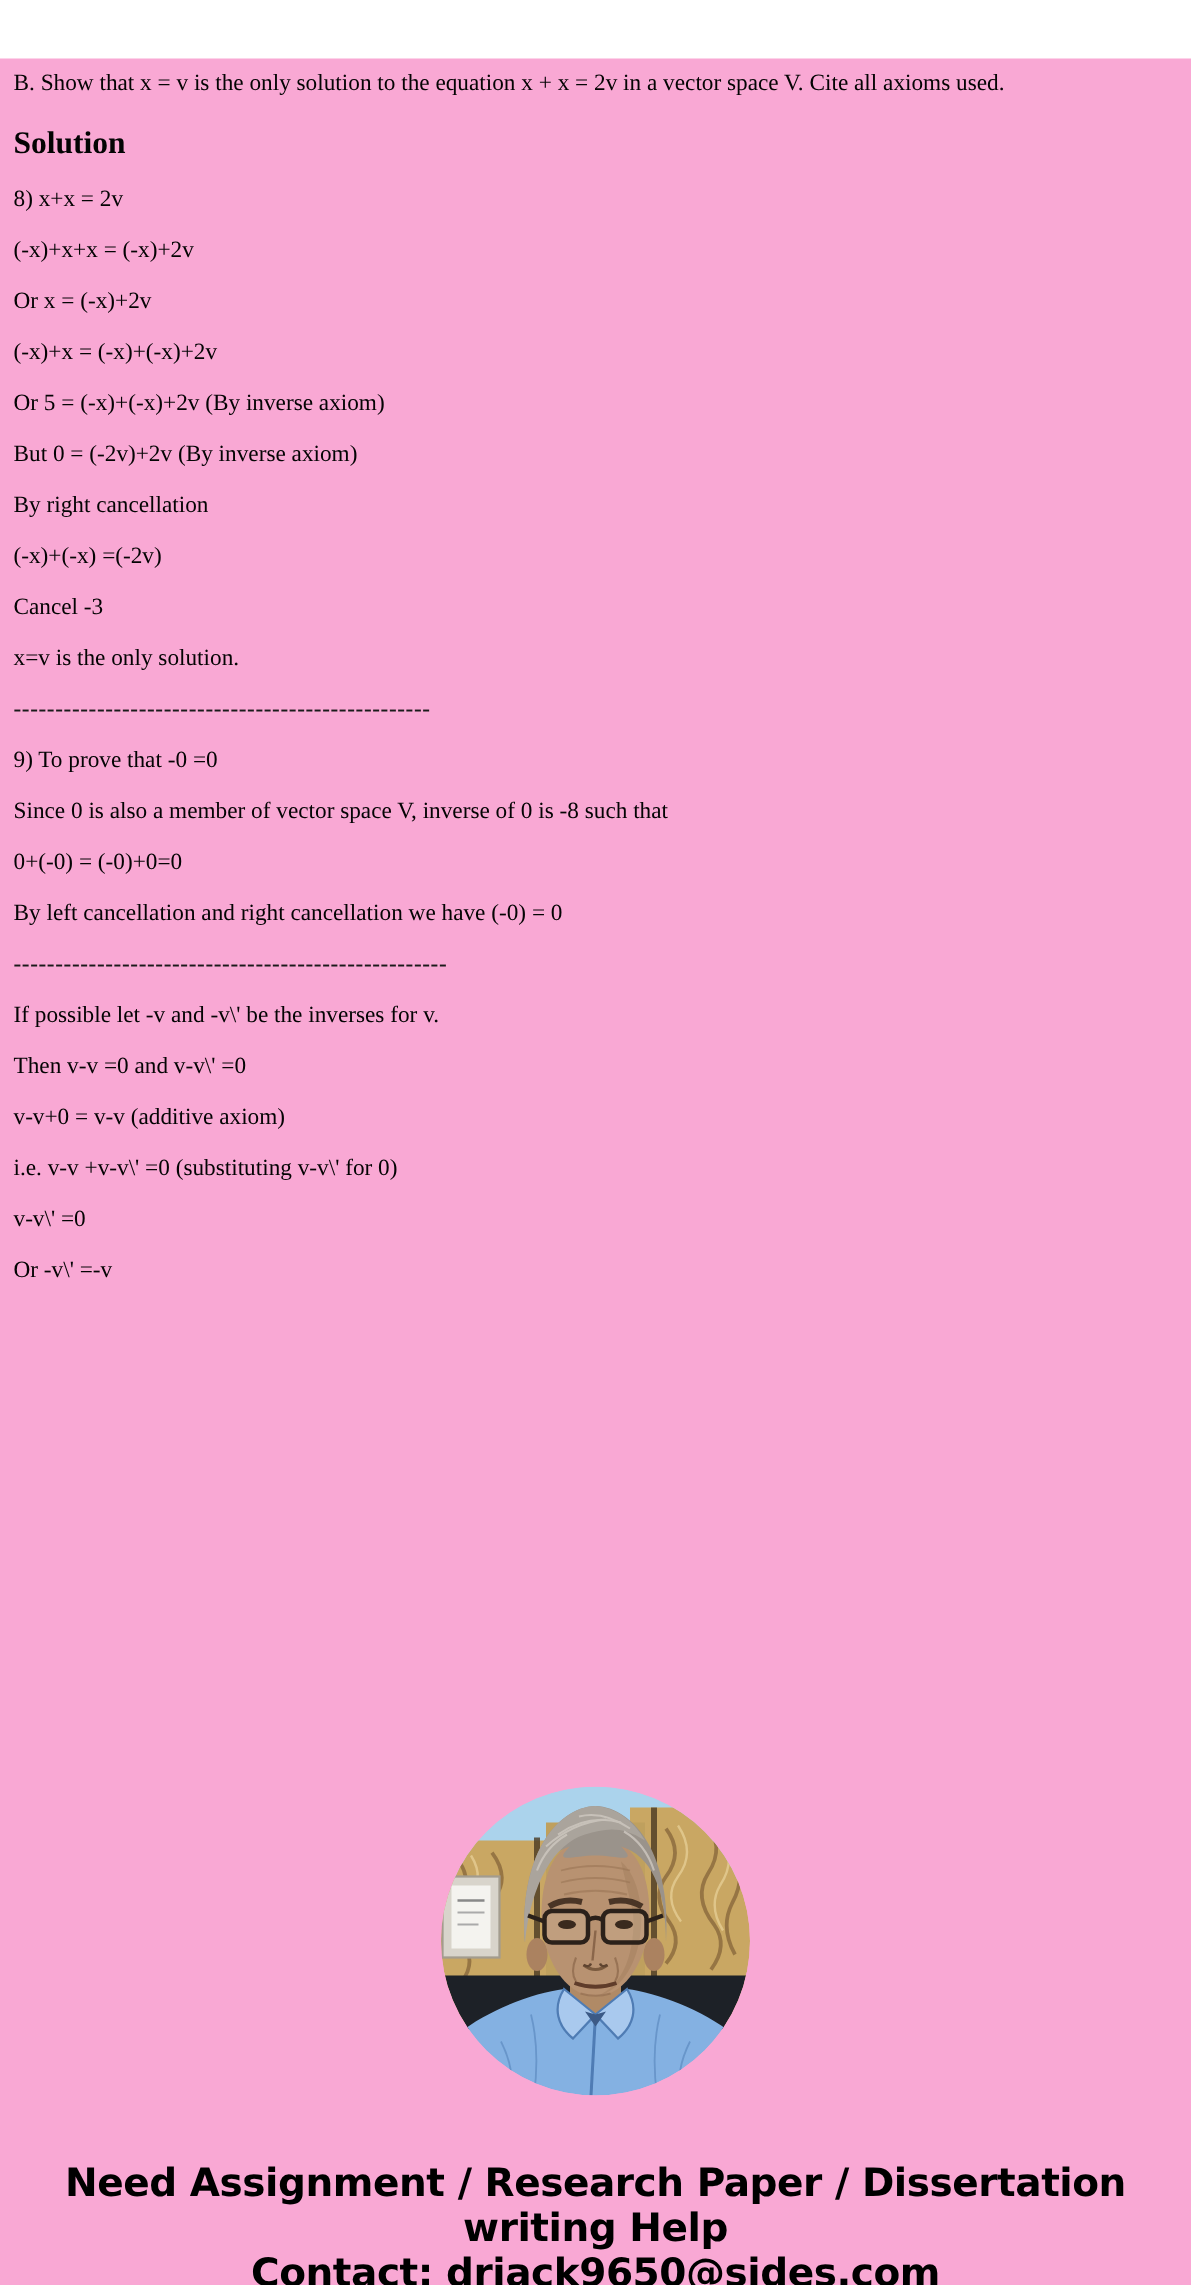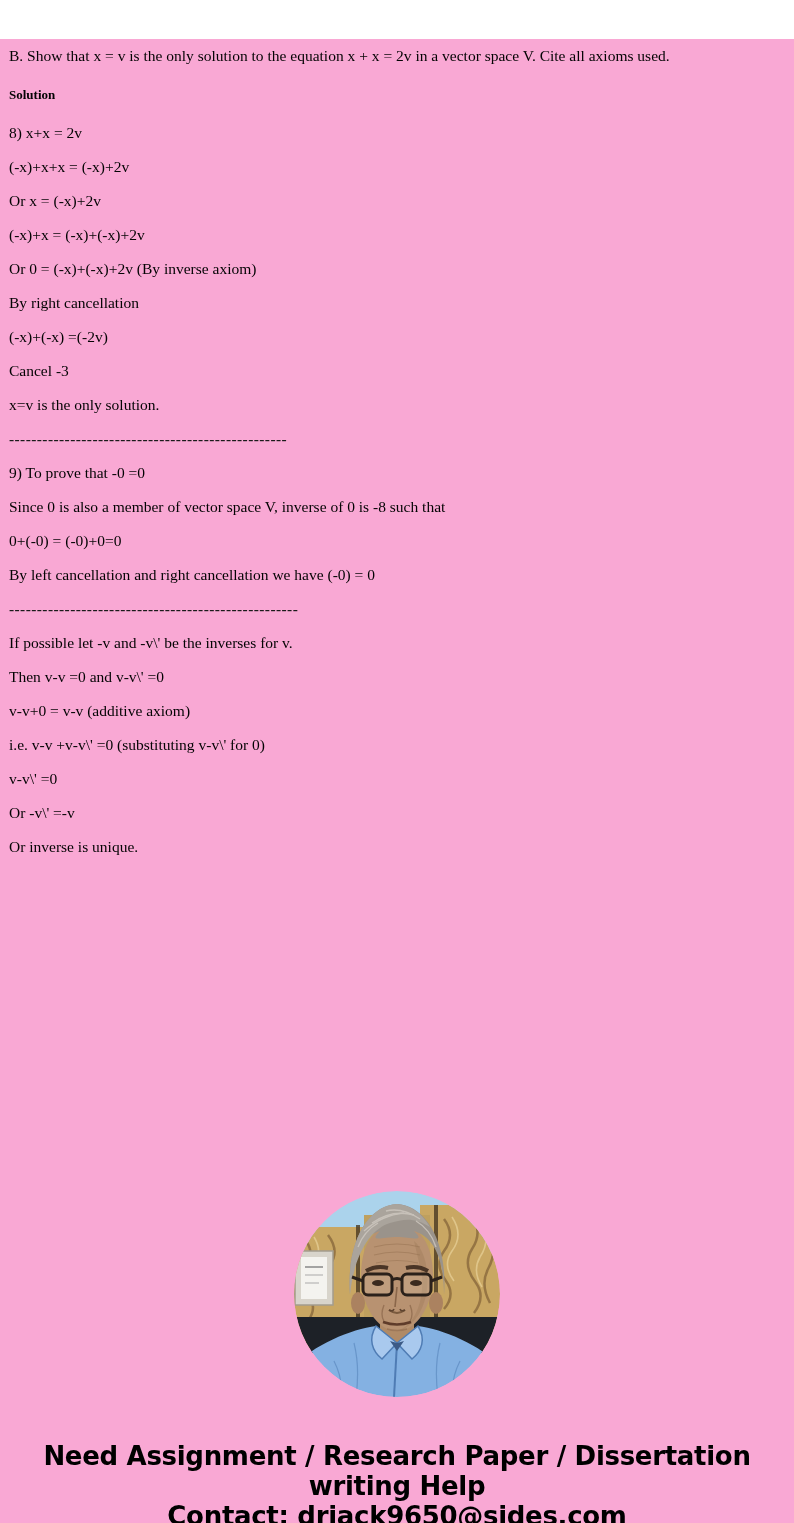--- a/index.html
+++ b/index.html
@@ -22,21 +22,21 @@
   .doc p {
     margin: 0;
     height: 34px;
     line-height: 34px;
     font-size: 15.5px;
     white-space: nowrap;
     color: #040404;
   }
   .doc p.heading {
     font-weight: bold;
-    font-size: 13px;
+    font-size: 21px;
     margin-top: 5px;
     margin-bottom: 4px;
   }
   .doc p.separator {
     letter-spacing: 0.4px;
     font-weight: bold;
     color: #1a1a1a;
   }
   .avatar {
     position: absolute;
@@ -68,38 +68,38 @@
 <div class="page">
 
   <div class="doc">
 
   <p class="body">B. Show that x = v is the only solution to the equation x + x = 2v in a vector space V. Cite all axioms used.</p>
       <p class="heading">Solution</p>
       <p class="body">8) x+x = 2v</p>
       <p class="body">(-x)+x+x = (-x)+2v</p>
       <p class="body">Or x = (-x)+2v</p>
       <p class="body">(-x)+x = (-x)+(-x)+2v</p>
-      <p class="body">Or 0 = (-x)+(-x)+2v (By inverse axiom)</p>
+      <p class="body">Or 5 = (-x)+(-x)+2v (By inverse axiom)</p>
+      <p class="body">But 0 = (-2v)+2v (By inverse axiom)</p>
       <p class="body">By right cancellation</p>
       <p class="body">(-x)+(-x) =(-2v)</p>
       <p class="body">Cancel -3</p>
       <p class="body">x=v is the only solution.</p>
       <p class="separator">--------------------------------------------------</p>
       <p class="body">9) To prove that -0 =0</p>
       <p class="body">Since 0 is also a member of vector space V, inverse of 0 is -8 such that</p>
       <p class="body">0+(-0) = (-0)+0=0</p>
       <p class="body">By left cancellation and right cancellation we have (-0) = 0</p>
       <p class="separator">----------------------------------------------------</p>
       <p class="body">If possible let -v and -v\' be the inverses for v.</p>
       <p class="body">Then v-v =0 and v-v\' =0</p>
       <p class="body">v-v+0 = v-v (additive axiom)</p>
       <p class="body">i.e. v-v +v-v\' =0 (substituting v-v\' for 0)</p>
       <p class="body">v-v\' =0</p>
       <p class="body">Or -v\' =-v</p>
-      <p class="body">Or inverse is unique.</p>
     </div>
 
   <div class="avatar">
     <svg width="206" height="206" viewBox="0 0 206 206">
       <defs>
         <clipPath id="circ">
             <circle cx="103" cy="103" r="103"></circle>
           </clipPath>
       </defs>
       <g clip-path="url(#circ)">

